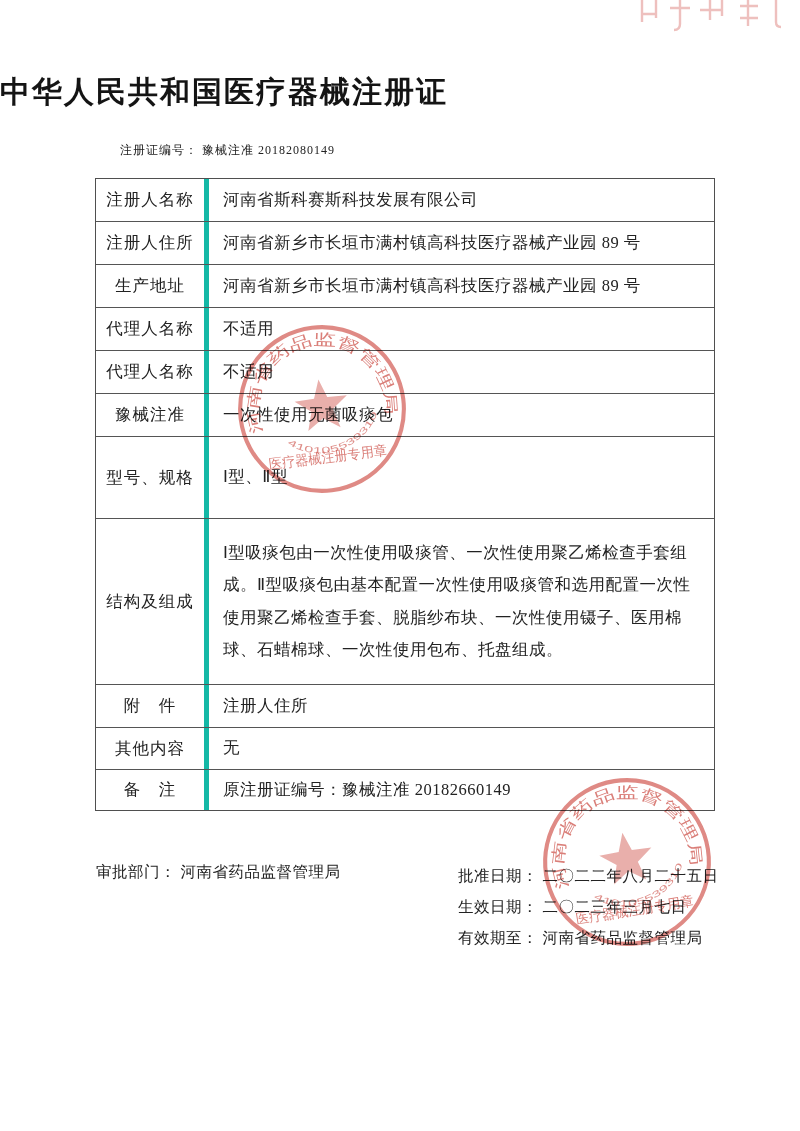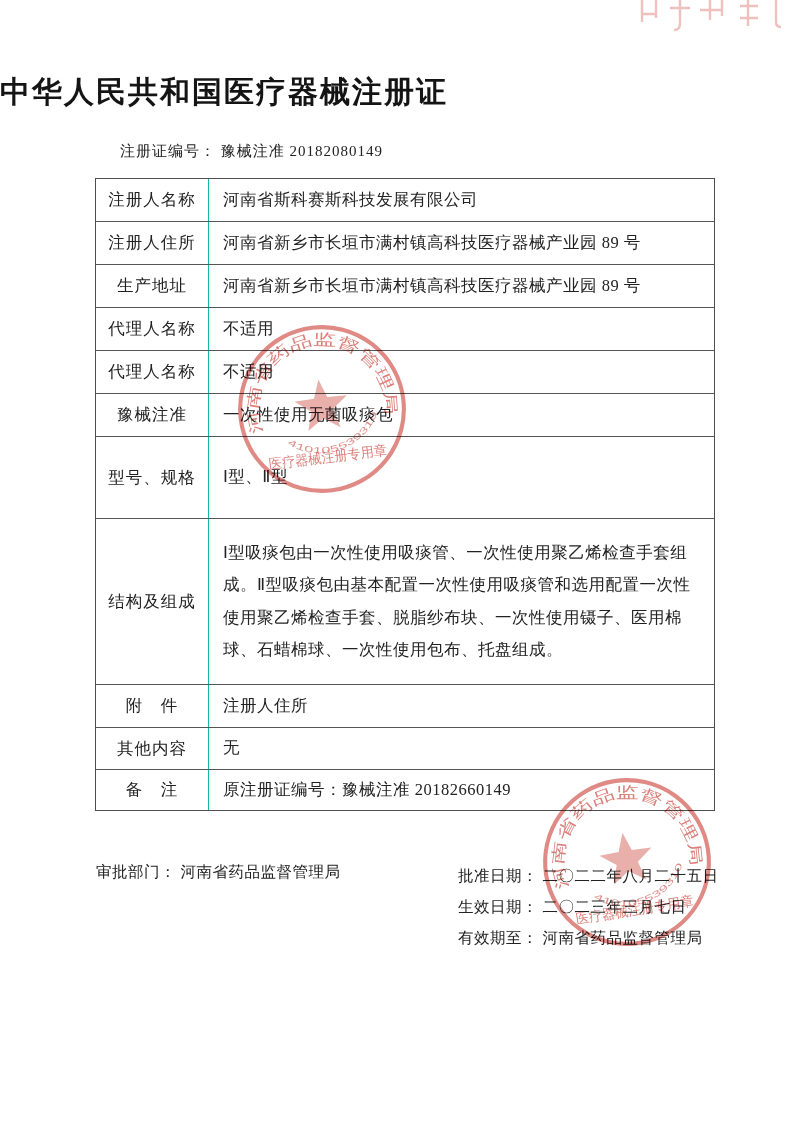--- a/index.html
+++ b/index.html
@@ -6,30 +6,30 @@
   .page{
     position:relative;width:800px;height:1131px;background:#ffffff;
     font-family:"Liberation Serif","DejaVu Serif",serif;color:#262626;
     overflow:hidden;
   }
   .title{
     position:absolute;top:72px;left:0;width:100%;text-align:left;
     font-size:30px;font-weight:bold;letter-spacing:2px;color:#141414;
   }
   .cert-line{
-    position:absolute;top:142px;left:120px;font-size:15px;letter-spacing:1px;color:#222;
+    position:absolute;top:142px;left:120px;font-size:12px;letter-spacing:1px;color:#222;
   }
   .cert-table{
     position:absolute;left:95px;top:178px;width:620px;
     border:1.3px solid #4f4f4f;box-sizing:border-box;background:transparent;
   }
   .row{display:flex;border-bottom:1px solid #555;box-sizing:border-box;}
   .row:last-child{border-bottom:none;}
   .cell-label{
-    width:113px;flex:0 0 113px;border-right:1px solid #14b8a6;box-sizing:border-box;
+    width:113px;flex:0 0 113px;border-right:5px solid #14b8a6;box-sizing:border-box;
     display:flex;align-items:center;justify-content:center;
     font-size:16.5px;letter-spacing:1px;color:#222;text-align:center;
   }
   .cell-value{
     flex:1;display:flex;align-items:center;padding:4px 14px;box-sizing:border-box;
     font-size:16.5px;letter-spacing:0.5px;color:#222;line-height:1.95;text-align:left;font-family:Liberation Serif, serif;
   }
   .h-s{min-height:43px;} .h-m{min-height:82px;} .h-l{min-height:166px;}
   .h-s2{min-height:42px;} .h-e{min-height:36px;}
   .footer{

